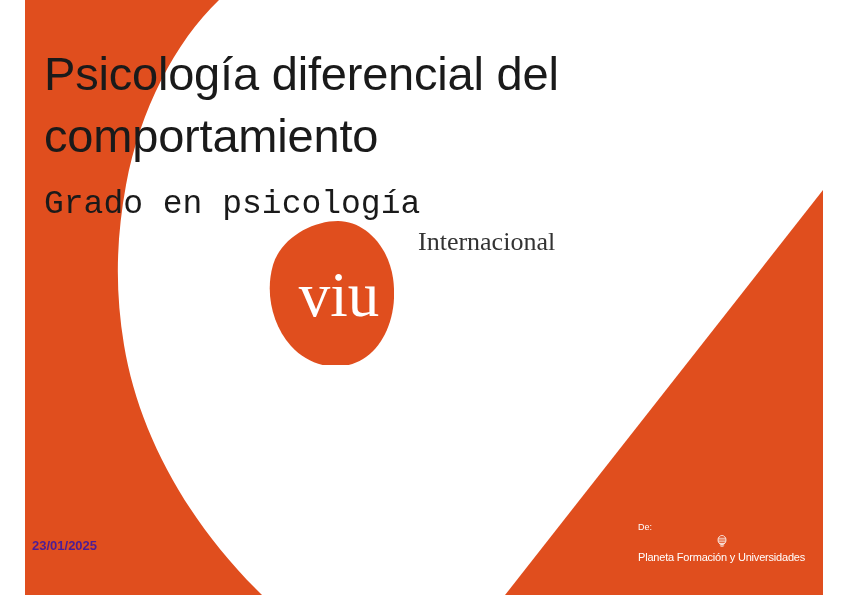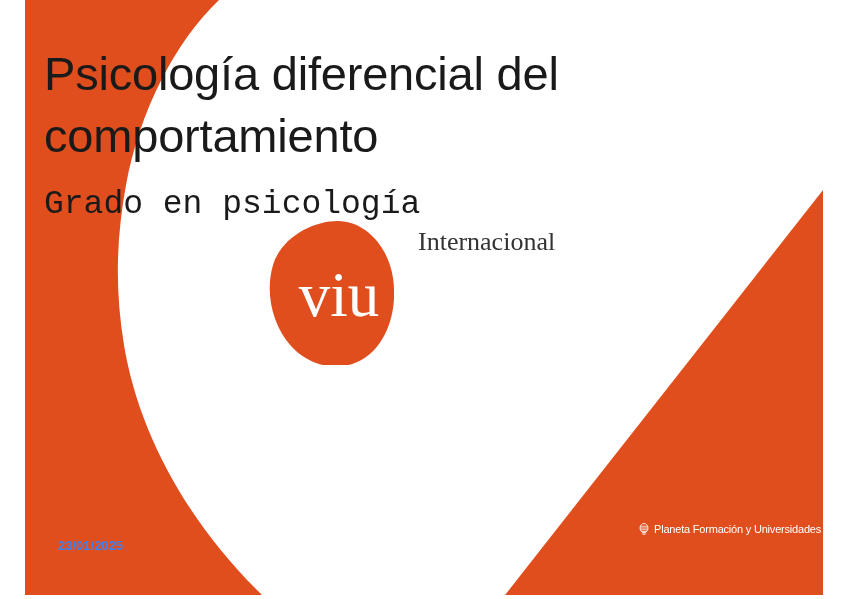--- a/index.html
+++ b/index.html
@@ -95,47 +95,48 @@
     letter-spacing: -0.3px;
   }
   .logo-text-2 {
     font-family: "Liberation Serif", serif;
     font-size: 26px;
     line-height: 31px;
     color: #333333;
   }
   .date-stamp {
     position: absolute;
-    left: 58px;
+    left: 32px;
     top: 537px;
     width: 92px;
     font-family: "Liberation Sans", sans-serif;
     font-weight: bold;
     font-size: 13px;
     line-height: 17px;
-    color: #3b82f6;
+    color: #4c1d95;
     word-break: break-all;
   }
   .credit {
     position: absolute;
     left: 638px;
     top: 521px;
     color: #ffffff;
   }
   .credit-label {
     font-family: "Liberation Sans", sans-serif;
     font-size: 9px;
     line-height: 12px;
     color: #ffffff;
   }
   .credit-row {
     display: flex;
-    align-items: flex-start;
+    align-items: center;
     gap: 4px;
     margin-top: 2px;
+    flex-direction: column;
   }
   .credit-brand {
     font-family: "Liberation Sans", sans-serif;
     font-size: 11px;
     line-height: 13px;
     color: #ffffff;
     white-space: nowrap;
     letter-spacing: -0.2px;
   }
   .globe-icon {
@@ -184,20 +185,21 @@
     </svg>
     <div class="logo-viu">viu</div>
     <div class="logo-text">
       <div class="logo-text-2">Internacional</div>
     </div>
   </div>
 
   <div class="date-stamp">23/01/2025</div>
 
   <div class="credit">
+    <div class="credit-label">De:</div>
     <div class="credit-row">
       <svg class="globe-icon" viewBox="0 0 24 24" xmlns="http://www.w3.org/2000/svg">
         <ellipse cx="12" cy="10" rx="8" ry="9" fill="none" stroke="#ffffff" stroke-width="1.6"></ellipse>
         <line x1="4.4" y1="6.5" x2="19.6" y2="6.5" stroke="#ffffff" stroke-width="1.5"></line>
         <line x1="4.0" y1="10" x2="20.0" y2="10" stroke="#ffffff" stroke-width="1.5"></line>
         <line x1="4.4" y1="13.5" x2="19.6" y2="13.5" stroke="#ffffff" stroke-width="1.5"></line>
         <line x1="6.5" y1="17" x2="17.5" y2="17" stroke="#ffffff" stroke-width="1.5"></line>
         <line x1="7.5" y1="20" x2="16.5" y2="20" stroke="#ffffff" stroke-width="1.5"></line>
         <line x1="9" y1="22.5" x2="15" y2="22.5" stroke="#ffffff" stroke-width="1.5"></line>
       </svg>

